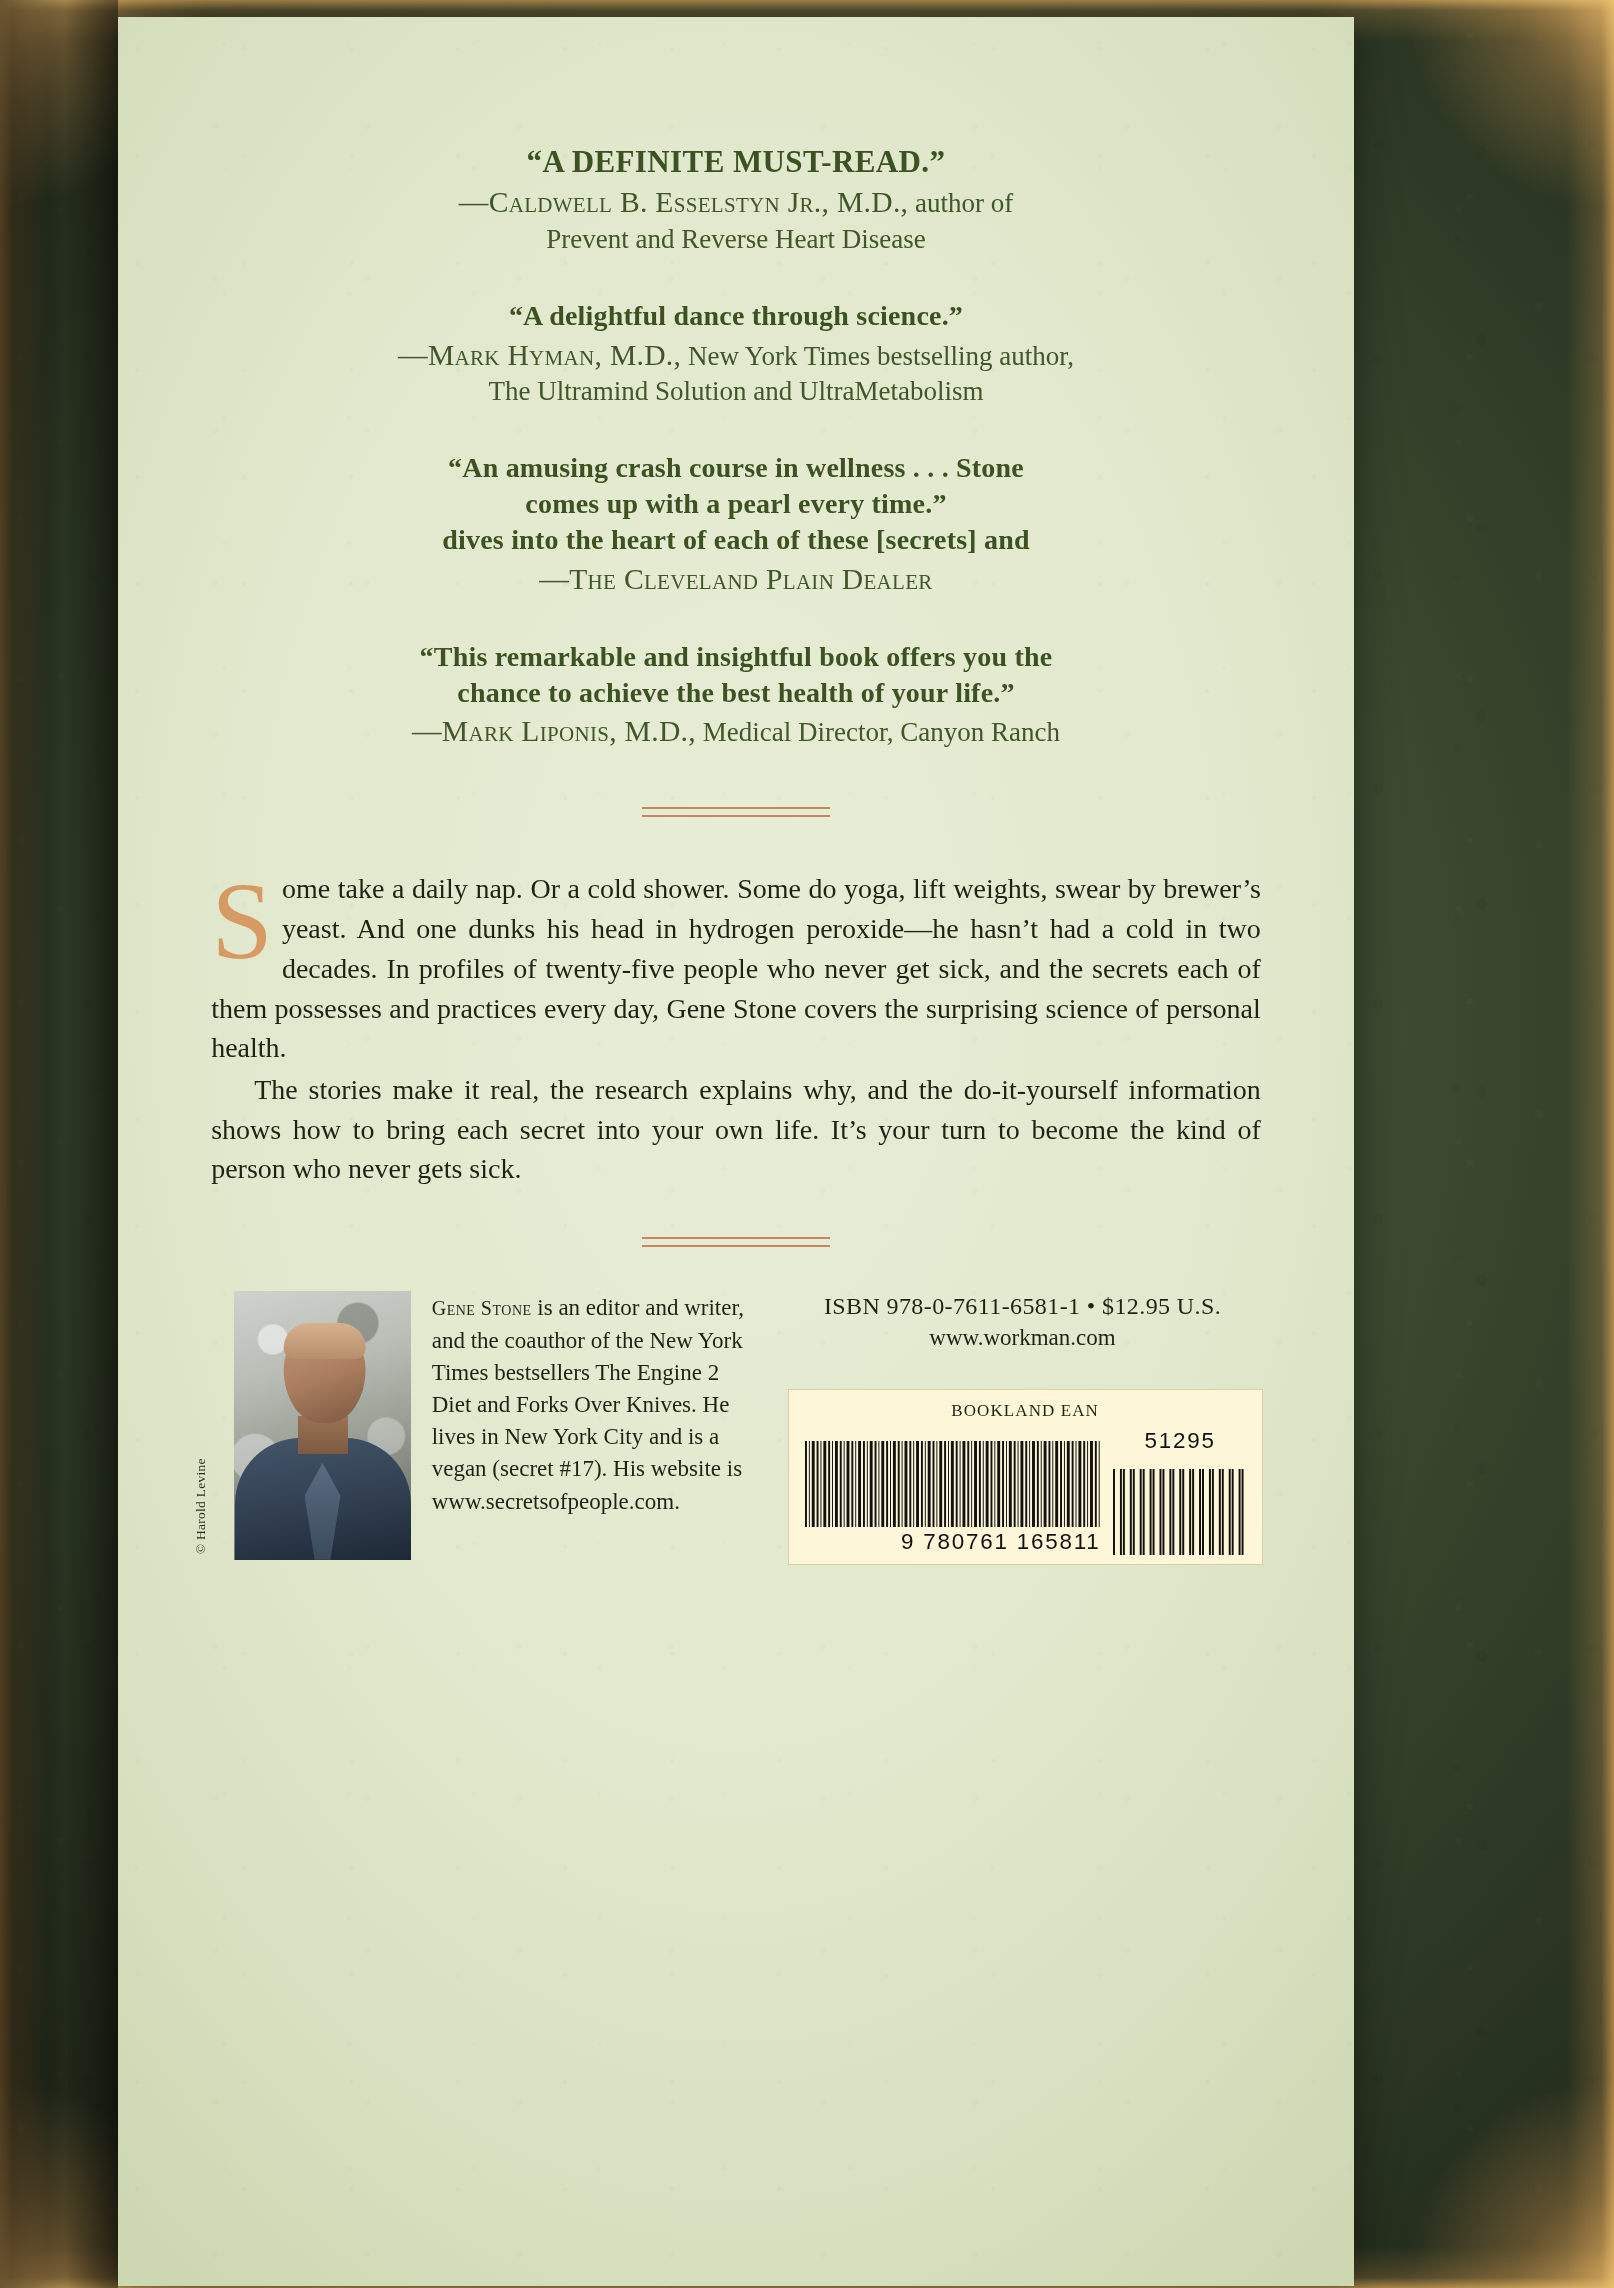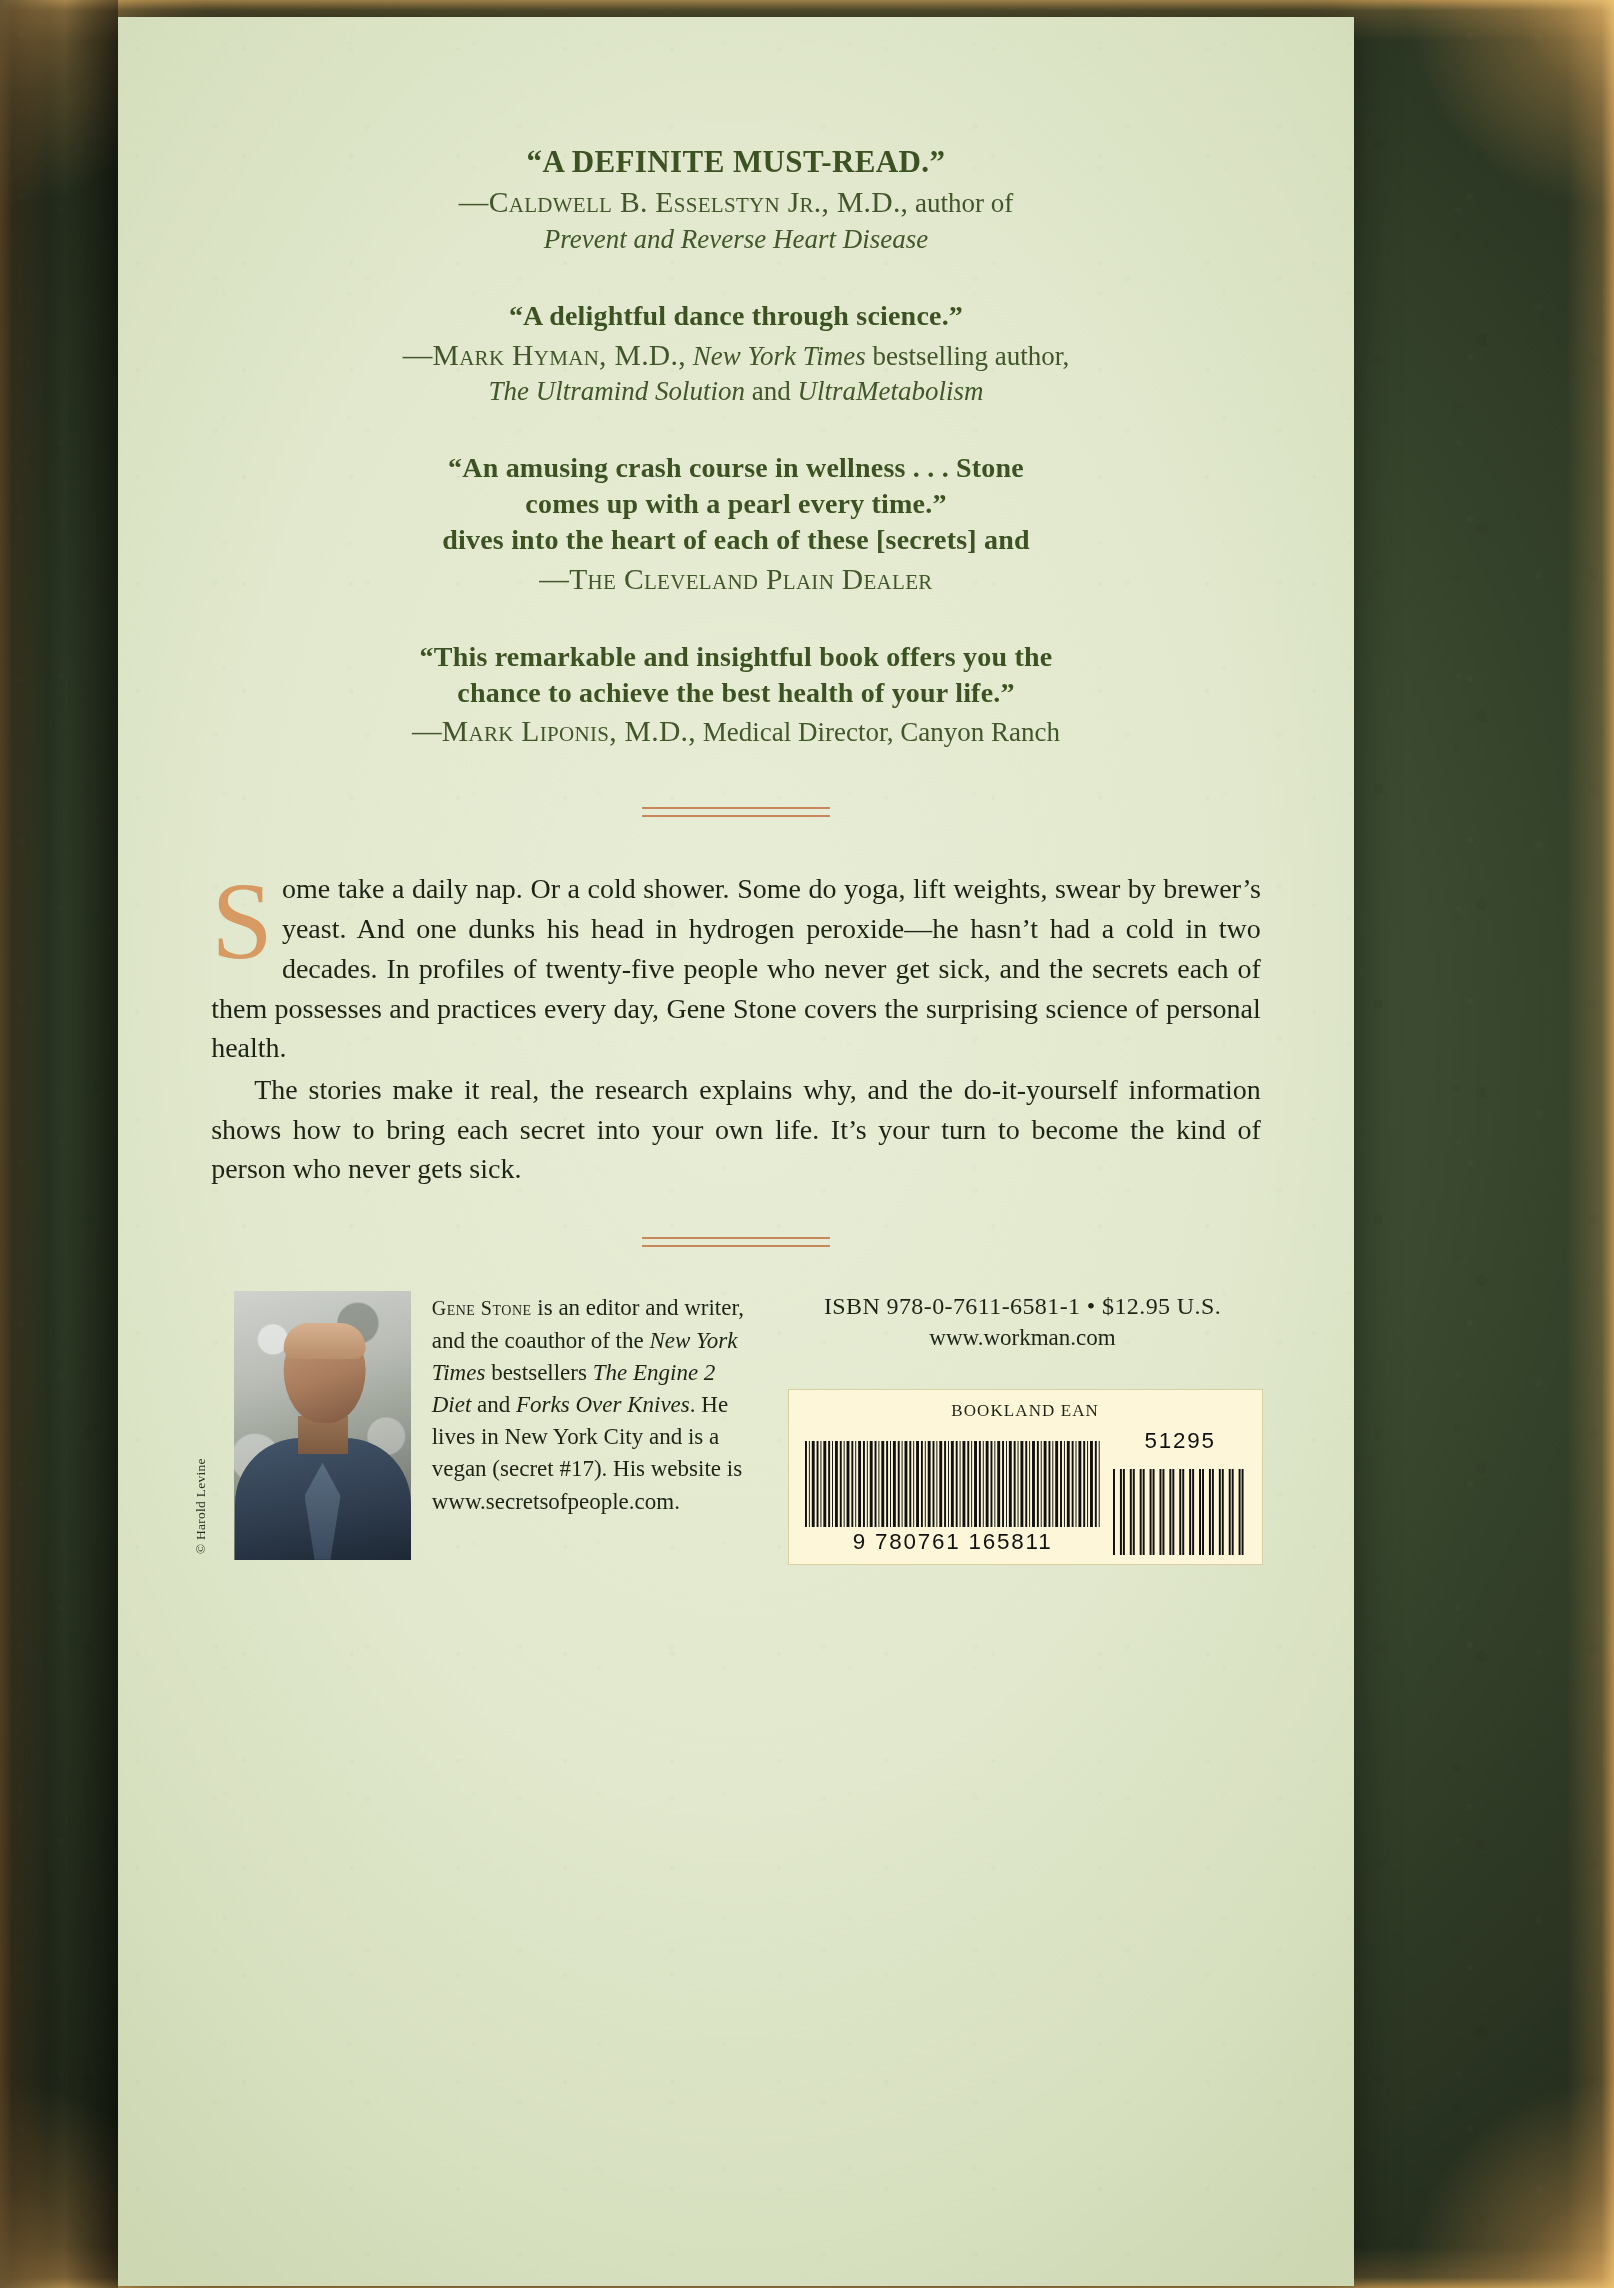--- a/index.html
+++ b/index.html
@@ -112,21 +112,21 @@
     font-size: 31px;
     letter-spacing: 0.4px;
   }
   .blurb-attr {
     font-size: 27px;
     line-height: 1.30;
     color: #41562a;
     margin-top: 1.8px;
   }
   .sc { font-variant: small-caps; font-size: 29.6px; letter-spacing: 0.3px; }
-  .it { font-style: italic; }
+  .it { }
 
   
   .rule {
     width: 188px;
     margin: 0 auto;
     height: 12.5px;
     position: relative;
   }
   .rule::before, .rule::after {
     content: "";
@@ -305,21 +305,21 @@
     background-image: linear-gradient(90deg,
       #111 0 1.8px, transparent 1.8px 4.5px,
       #111 4.5px 5.4px, transparent 5.4px 7.2px,
       #111 7.2px 9px, transparent 9px 9.9px);
   }
   .bc-num {
     font-family: "Liberation Sans", sans-serif;
     font-size: 22.4px;
     letter-spacing: 1.8px;
     color: #111;
-    text-align: center;
+    text-align: right;
     margin-top: 1.8px;
   }
   .bc-add-num {
     font-family: "Liberation Sans", sans-serif;
     font-size: 22.4px;
     letter-spacing: 1.8px;
     color: #111;
     text-align: center;
     margin-bottom: 15px;
   }

